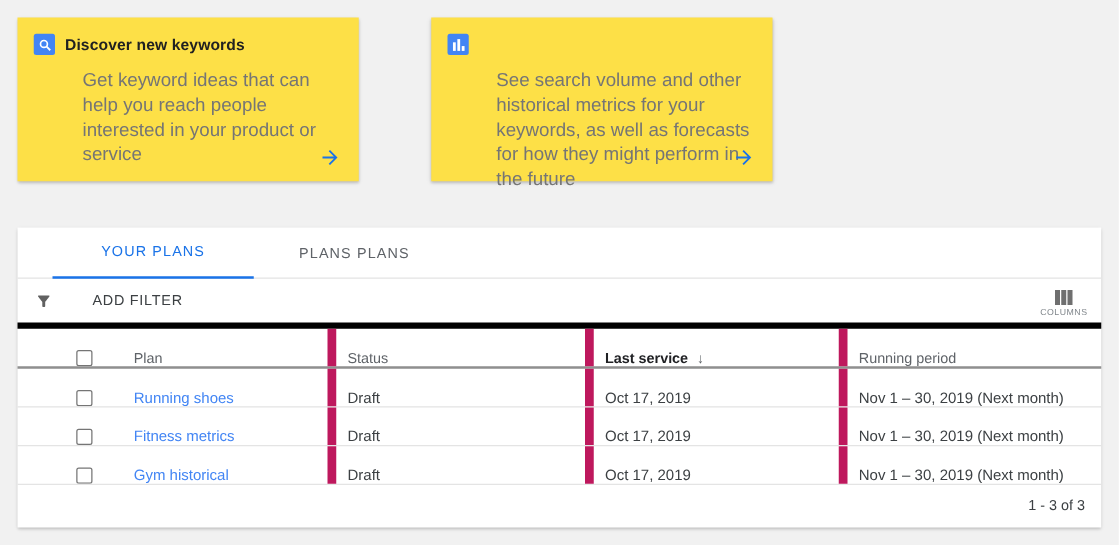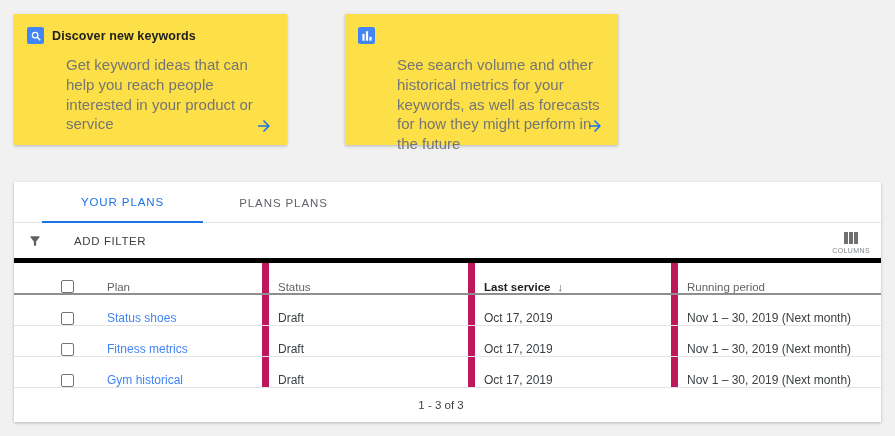--- a/index.html
+++ b/index.html
@@ -70,21 +70,21 @@
   .tbody-row { height:31px; border-bottom:1px solid #e4e4e4; font-size:12px; color:#3c4043; }
   .first-cell { padding-left:14px; }
   .checkbox {
     width:13px; height:13px; border:1.5px solid #757575; border-radius:2px;
     background:#fff; flex:0 0 auto; cursor:pointer;
   }
   .first-cell > span, .first-cell > a { margin-left:33px; }
   .plan-link { color:#4285f4; text-decoration:none; cursor:pointer; }
 
   .footer-row {
-    height:34px; display:flex; align-items:center; justify-content:center;
+    height:34px; display:flex; align-items:center; justify-content:flex-end;
     padding-right:13px; font-size:11.5px; color:#3c4043;
   }
 </style>
 </head>
 <body>
 
 <div class="cards-row">
 
   <div class="card">
     <div class="card-head">
@@ -163,21 +163,21 @@
       <span class="sort-arrow">↓</span>
     </div>
     <div class="cell">
       <span>Running period</span>
     </div>
   </div>
 
   <div class="trow tbody-row">
     <div class="cell first-cell">
       <span class="checkbox"></span>
-      <a class="plan-link">Status shoes</a>
+      <a class="plan-link">Running shoes</a>
     </div>
     <div class="cell">Draft</div>
     <div class="cell">Oct 17, 2019</div>
     <div class="cell">Nov 1 – 30, 2019 (Next month)</div>
   </div>
 
   <div class="trow tbody-row">
     <div class="cell first-cell">
       <span class="checkbox"></span>
       <a class="plan-link">Fitness metrics</a>

